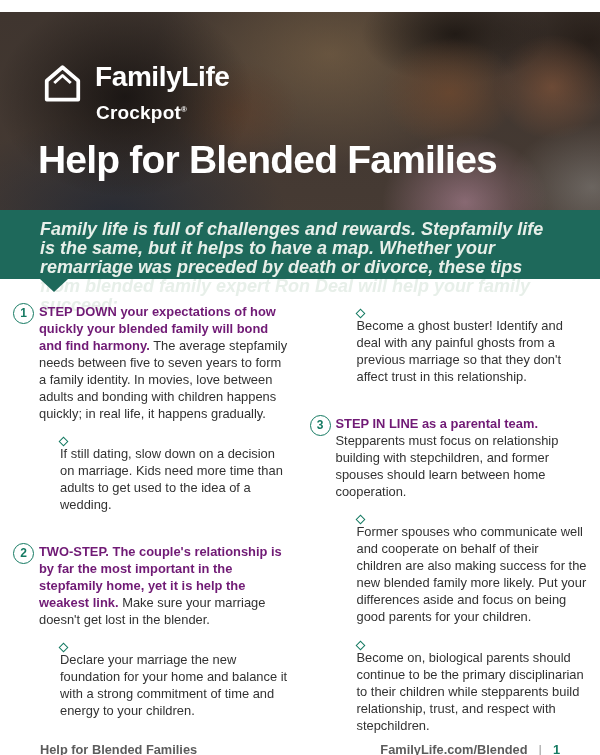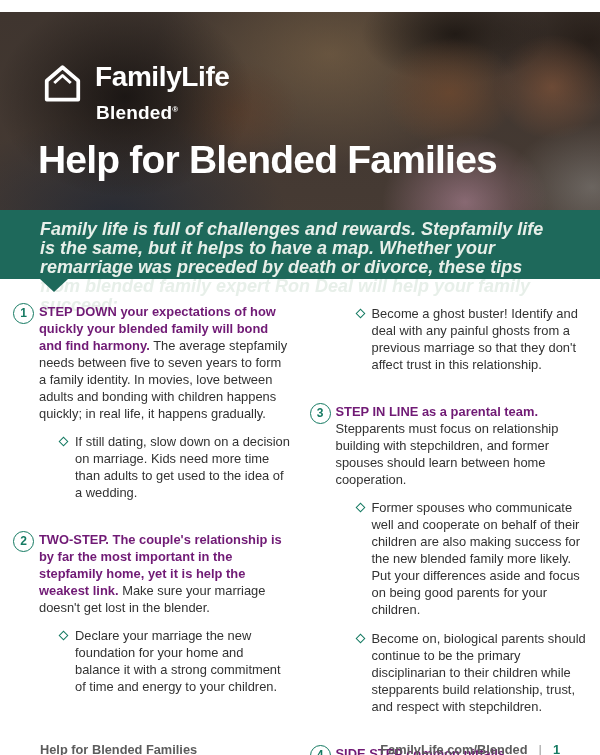--- a/index.html
+++ b/index.html
@@ -66,21 +66,21 @@
   .num-circle {
     flex:0 0 21px; width:21px; height:21px; margin-top:0px;
     border:1.8px solid #157a62; border-radius:50%;
     color:#157a62; font-weight:700; font-size:12px;
     display:flex; align-items:center; justify-content:center;
   }
   .item-content { margin-left:5px; padding-left:0; flex:1; }
   .item-text { margin-bottom:11px; }
   .lead { color:#701a75; font-weight:700; }
 
-  .bullet { display:flex; margin:0 0 12px 21px; }
+  .bullet { display:flex; margin:0 0 12px 21px;flex-direction:column; }
   .diamond {
     flex:0 0 7px; width:7px; height:7px; margin:5px 8px 0 0;
     border:1.4px solid #157a62; transform:rotate(45deg);
   }
   .bullet p { flex:1; }
   .orphan-bullets { margin-top:2px; }
 
   
   .footer {
     position:absolute; left:40px; right:40px; bottom:10px;
@@ -100,21 +100,21 @@
     <div class="logo">
       <div class="logo-row">
         <span class="logo-icon">
           <svg viewBox="0 0 64 54" width="48" height="42">
             <path d="M9 49 V24 L30 6 L51 24 V49 Z" fill="none" stroke="#ffffff" stroke-width="5" stroke-linejoin="round"></path>
             <path d="M19 27 L30 17 L41 27" fill="none" stroke="#ffffff" stroke-width="4" stroke-linejoin="round"></path>
           </svg>
         </span>
         <span class="logo-brand">FamilyLife</span>
       </div>
-      <div class="logo-sub"><span>Blended</span><sup>®</sup></div>
+      <div class="logo-sub"><span>Crockpot</span><sup>®</sup></div>
     </div>
     <div class="hero-title">Help for Blended Families</div>
   </div>
 
   <div class="banner">
     <span>Family life is full of challenges and rewards. Stepfamily life is the same, but it helps to have a map. Whether your remarriage was preceded by death or divorce, these tips from blended family expert Ron Deal will help your family succeed:</span>
   </div>
   <div class="banner-tail"></div>
 
   <div class="cols">

